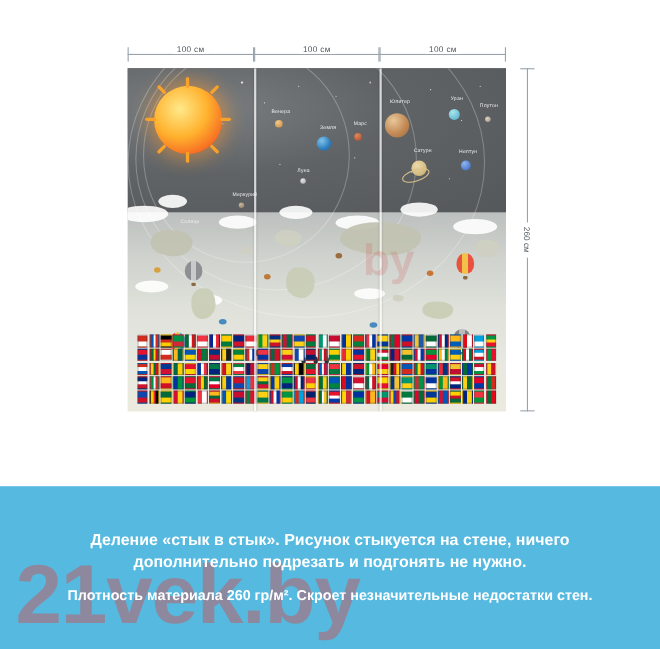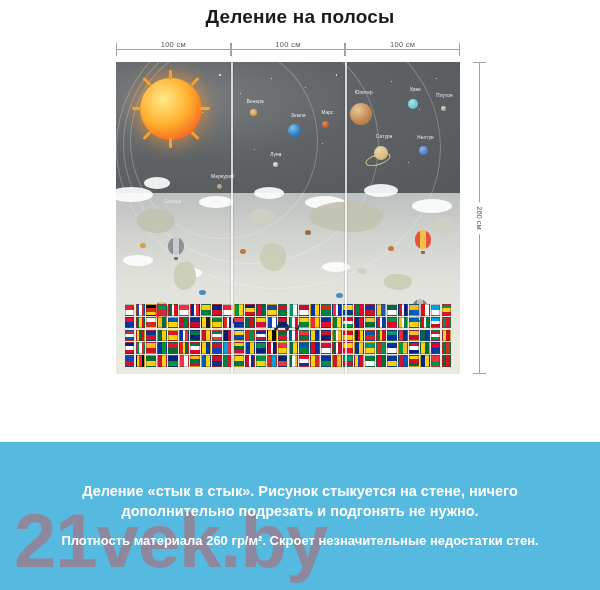--- a/index.html
+++ b/index.html
@@ -169,21 +169,20 @@
   .wm-top{
     position:absolute;left:330px;bottom:330px;
     font-size:40px;font-weight:bold;color:rgba(210,90,90,.22);
   }
 </style>
 </head>
 <body>
 
 <div class="page">
 
-  <div class="title">Деление на полосы</div>
 
   <div class="top-dims">
     <div class="dim-seg">
       <div class="cap-l"></div>
       <div class="line"></div>
       <div class="cap-r"></div>
       <div class="lbl">100 см</div>
     </div>
     <div class="dim-seg">
       <div class="cap-l"></div>
@@ -471,20 +470,21 @@
   </div>
 
   <div class="right-dim">
     <div class="vline"></div>
     <div class="cap t"></div>
     <div class="cap b"></div>
     <div class="lbl">260 см</div>
   </div>
 
 
+  <div class="wm-top">by</div>
 
   <div class="panel">
     <div class="wm">
       <div class="wm-text">21vek.by</div>
     </div>
     <div class="p-text p1">Деление «стык в стык». Рисунок стыкуется на стене, ничего дополнительно подрезать и подгонять не нужно.</div>
     <div class="p-text p2">Плотность материала 260 гр/м². Скроет незначительные недостатки стен.</div>
   </div>
 
 </div>

